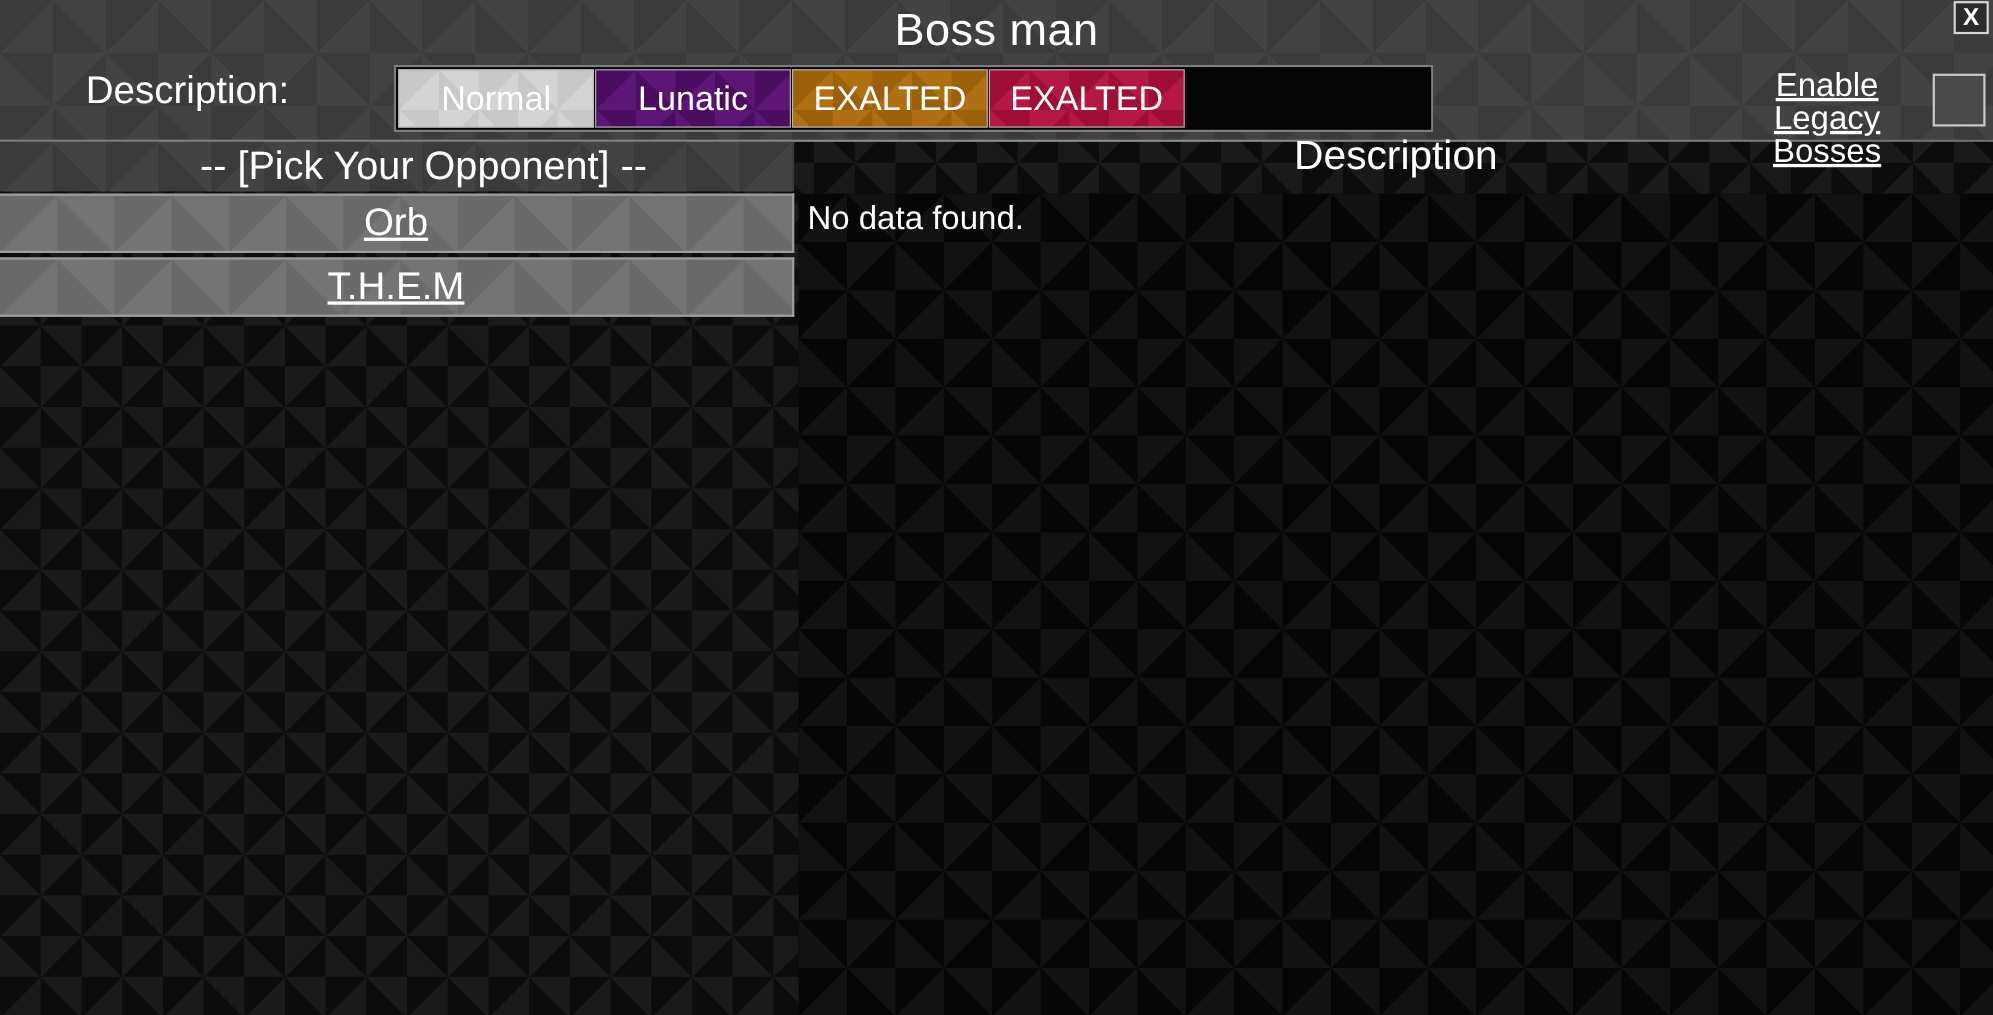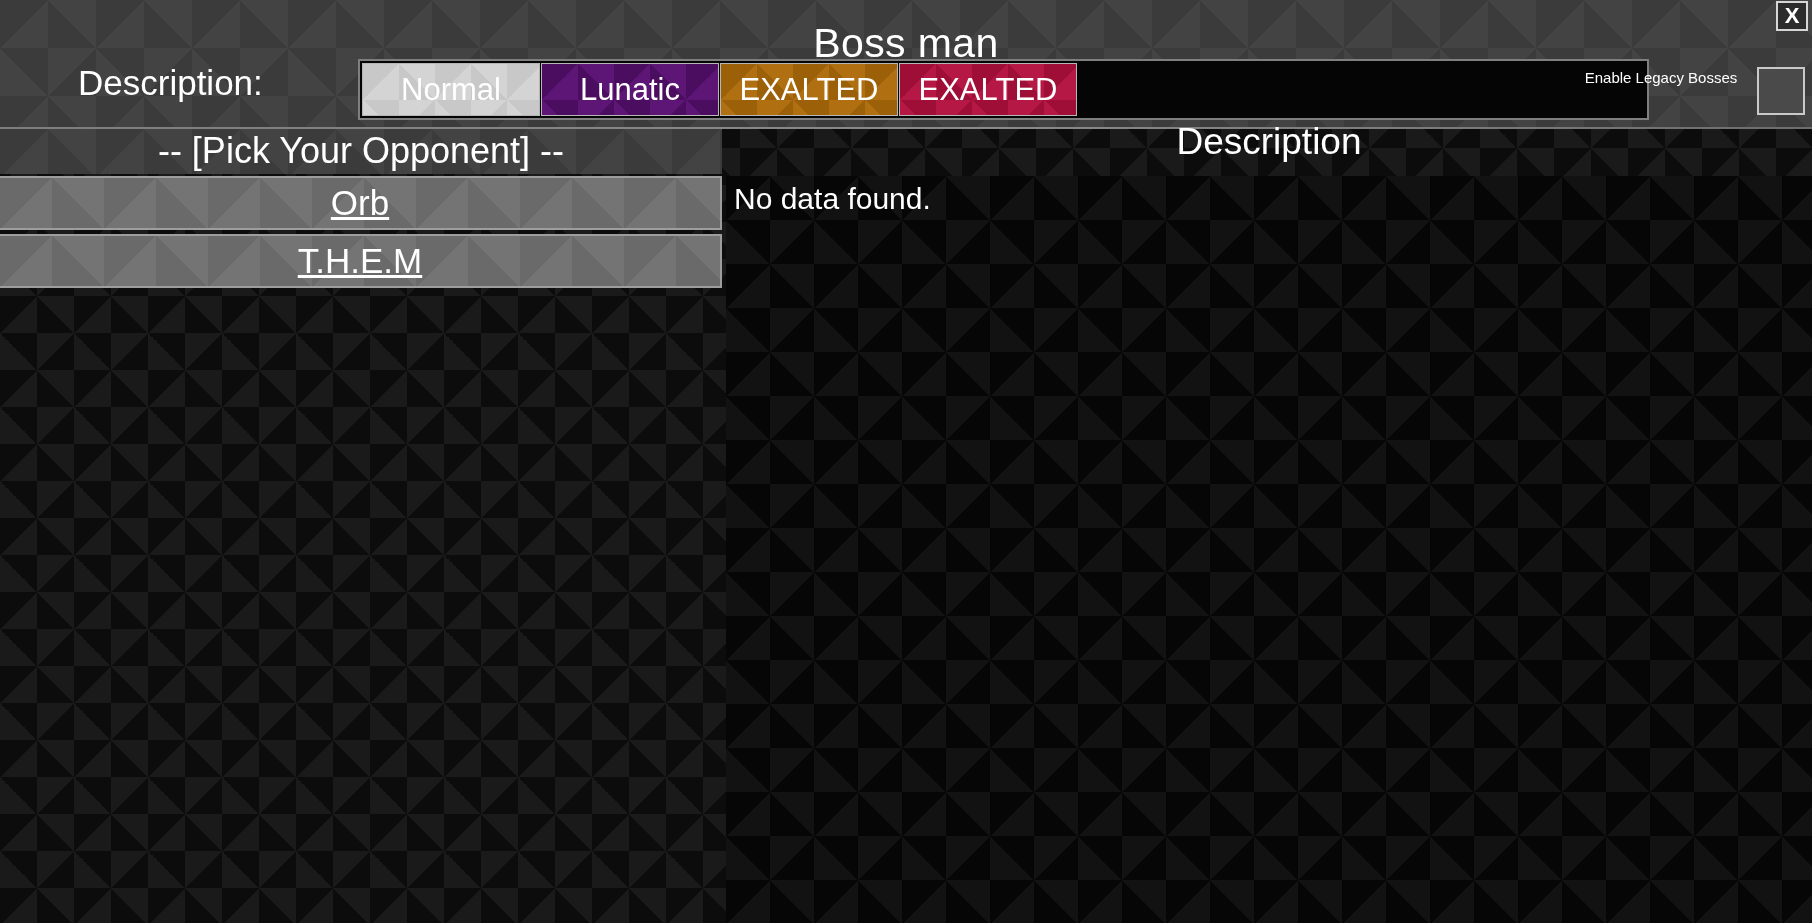--- a/index.html
+++ b/index.html
@@ -65,21 +65,21 @@
   }
   #header-rule {
     position: absolute;
     left: 0; top: 127px;
     width: 1812px; height: 2px;
     background: linear-gradient(to right, #7d7d7d 0%, #8a8a8a 55%, #6d6d6d 100%);
   }
 
   #window-title {
     position: absolute;
-    left: 0; top: 18px;
+    left: 0; top: 2px;
     width: 1812px;
     text-align: center;
     font-size: 41px;
     line-height: 50px;
     letter-spacing: 0.4px;
     white-space: nowrap;
   }
 
   #close-button {
     position: absolute;
@@ -101,21 +101,21 @@
     left: 78px; top: 61px;
     font-size: 35px;
     line-height: 44px;
     white-space: nowrap;
   }
 
   
   #difficulty-bar {
     position: absolute;
     left: 358px; top: 59px;
-    width: 1291px; height: 61px;
+    width: 945px; height: 61px;
     box-sizing: border-box;
     border: 2px solid #7f7f7f;
     background: #050505;
     display: flex;
     align-items: flex-end;
     padding: 2px;
   }
   .diff-btn {
     position: relative;
     height: 100%;
@@ -136,22 +136,23 @@
     background-position: 0 0, 36px 36px;
   }
   .diff-btn.selected { color: #ffffff; }
 
   
   #legacy-label {
     position: absolute;
     left: 1570px; top: 63px;
     width: 182px;
     text-align: center;
-    font-size: 15px;
+    font-size: 30px;
     line-height: 30px;
+    text-decoration: underline;
   }
   #legacy-checkbox {
     position: absolute;
     left: 1757px; top: 67px;
     width: 48px; height: 48px;
     box-sizing: border-box;
     background: #4a4a4a;
     border: 2px solid #c9c9c9;
     cursor: pointer;
   }
@@ -164,20 +165,21 @@
     box-sizing: border-box;
   }
   #list-header-text {
     position: absolute;
     left: 0; top: 129px;
     width: 722px;
     text-align: center;
     font-size: 36px;
     line-height: 44px;
     white-space: nowrap;
+    padding-left: 24px;
   }
   #opponent-list {
     position: absolute;
     left: 0; top: 176px;
     width: 722px;
   }
   .opponent-row {
     position: relative;
     width: 722px;
     height: 54px;

